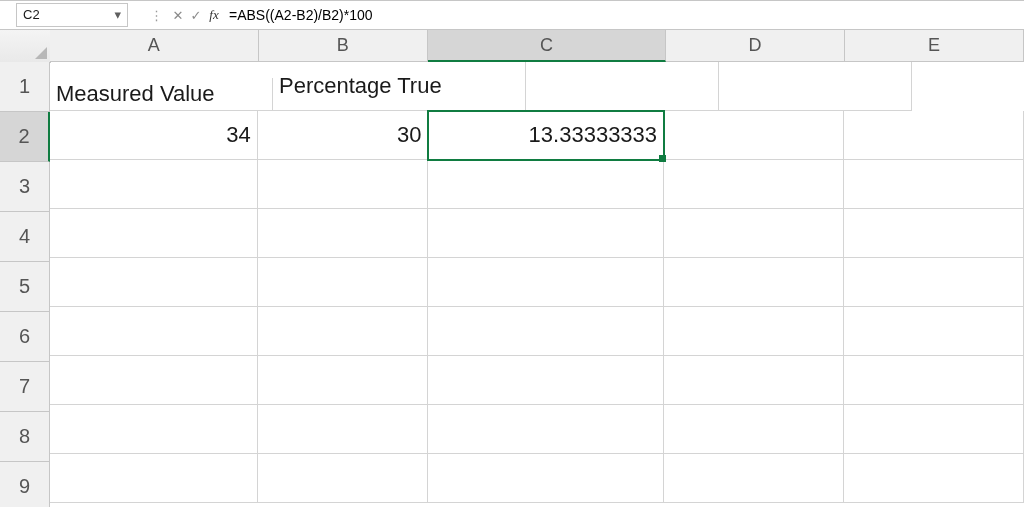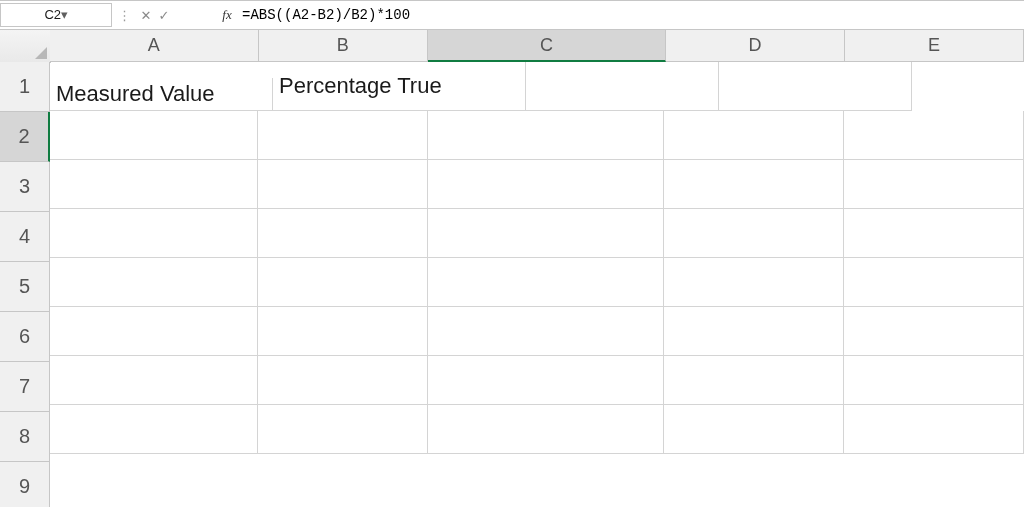--- a/index.html
+++ b/index.html
@@ -11,30 +11,30 @@
     --muted:#5f5f5f;
   }
   html,body{margin:0;padding:0;width:1024px;height:507px;font-family:"Segoe UI",Arial,sans-serif;color:var(--text);background:#fff;overflow:hidden;}
   .formula-bar{
     display:flex;align-items:center;height:28px;
     border:1px solid var(--header-border);border-right:none;border-left:none;
     background:#fff;font-size:13px;
   }
   .name-box{
     width:98px;height:22px;line-height:22px;border:1px solid var(--header-border);
-    margin:0 0;font-size:13px;padding:0 6px;display:flex;align-items:center;
-    justify-content:center;background:#fff;
+    margin:0 16px;font-size:13px;padding:0 6px;display:flex;align-items:center;
+    justify-content:space-between;background:#fff;
   }
   .name-box .chev{color:var(--muted);}
   .fb-sep{color:#999;margin:0 6px;}
   .fb-btn{width:18px;text-align:center;color:#8a8a8a;cursor:pointer;}
-  .fb-btn.fx{font-style:italic;font-family:"Times New Roman",serif;color:#333;margin-left:45px;}
+  .fb-btn.fx{font-style:italic;font-family:"Times New Roman",serif;color:#333;}
   .formula-input{
     flex:1;height:22px;line-height:22px;padding:0 6px;border:none;outline:none;
-    font-size:14px;font-family:Liberation Mono, monospace;
+    font-size:14px;font-family:Liberation Sans, sans-serif;
   }
 
   .sheet{position:relative;width:1024px;height:479px;}
   .corner{
     position:absolute;left:0;top:0;width:50px;height:32px;
     background:linear-gradient(#f4f4f4,#e9e9e9);
     border-right:1px solid var(--header-border);
     border-bottom:1px solid var(--header-border);
   }
   .corner::after{
@@ -121,20 +121,27 @@
       <div class="rh">9</div>
     </div>
   <div class="cells" id="cells">
       <div class="row">
         <div class="cell txt" style="width: 210px; margin-top: 16px;">Measured Value</div>
         <div class="cell txt" style="width: 240px;">Percentage True</div>
         <div class="cell num" style="width: 180px;"></div>
         <div class="cell num" style="width: 180px;"></div>
       </div>
       <div class="row">
+        <div class="cell num" style="width: 210px;">34</div>
+        <div class="cell num" style="width: 170px;">30</div>
+        <div class="cell num selected" style="width: 240px;">13.33333333<div class="fill-handle"></div></div>
+        <div class="cell num" style="width: 180px;"></div>
+        <div class="cell num" style="width: 180px;"></div>
+      </div>
+      <div class="row">
         <div class="cell num" style="width: 210px;"></div>
         <div class="cell num" style="width: 170px;"></div>
         <div class="cell num" style="width: 240px;"></div>
         <div class="cell num" style="width: 180px;"></div>
         <div class="cell num" style="width: 180px;"></div>
       </div>
       <div class="row">
         <div class="cell num" style="width: 210px;"></div>
         <div class="cell num" style="width: 170px;"></div>
         <div class="cell num" style="width: 240px;"></div>

